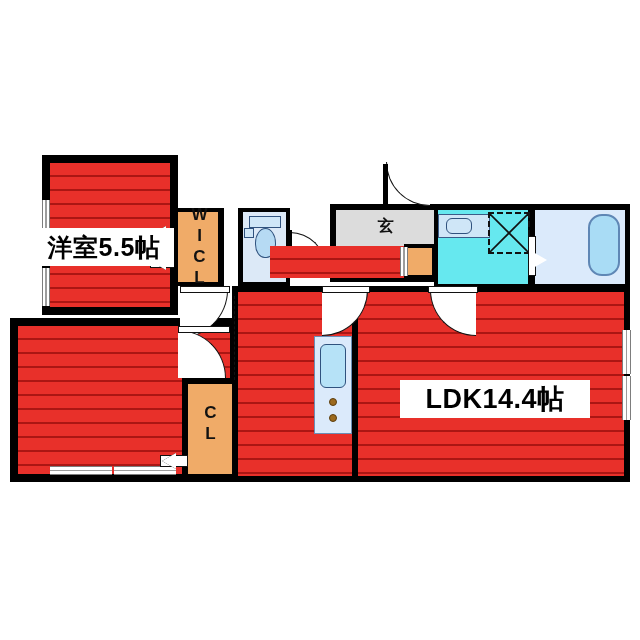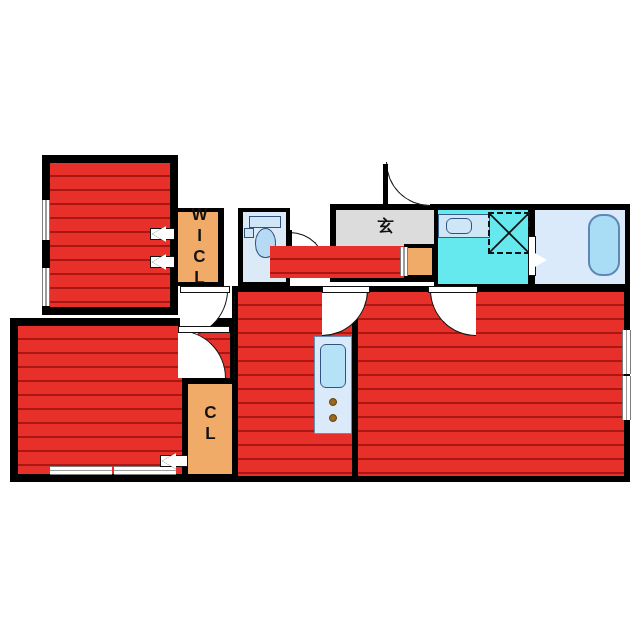--- a/index.html
+++ b/index.html
@@ -88,20 +88,21 @@
   <div class="ab tatami" style="left:50px;top:163px;width:120px;height:144px;"></div>
 
   <div class="ab win-v" style="left:42px;top:200px;width:8px;height:40px;"></div>
   <div class="ab win-v" style="left:42px;top:268px;width:8px;height:38px;"></div>
 
   <div class="ab leaf" style="left:150px;top:228px;width:28px;height:12px;"></div>
   <div class="ab tri tri-l" style="left:152px;top:226px;border-right-color:#ffffff;"></div>
   <div class="ab leaf" style="left:150px;top:256px;width:28px;height:12px;"></div>
   <div class="ab tri tri-l" style="left:152px;top:254px;"></div>
 
+  <div class="lab lab-room" style="left:30px;top:228px;width:148px;height:38px;">洋室5.5帖</div>
 
   <div class="ab wall" style="left:174px;top:208px;width:50px;height:78px;"></div>
   <div class="ab closet" style="left:178px;top:212px;width:40px;height:70px;"></div>
   <div class="lab-vert ab" style="left:189px;top:212px;width:20px;height:70px;display:flex;align-items:center;justify-content:center;">WICL</div>
 
   <div class="ab wall" style="left:238px;top:208px;width:52px;height:78px;"></div>
   <div class="ab toiletroom" style="left:243px;top:212px;width:43px;height:70px;"></div>
 
   <div class="ab wctank" style="left:249px;top:216px;width:32px;height:12px;"></div>
   <div class="ab wcbowl" style="left:255px;top:228px;width:21px;height:30px;"></div>
@@ -167,20 +168,21 @@
 
   <div class="ab dot-v" style="left:234px;top:296px;width:2px;height:84px;"></div>
 
   <div class="ab fx" style="left:314px;top:336px;width:38px;height:98px;background:#dbeafb;border-color:#6a8db5;"></div>
   <div class="ab sinkbowl" style="left:320px;top:344px;width:26px;height:44px;border-radius:6px;background:#b6e2f7;"></div>
   <div class="ab burner" style="left:329px;top:398px;width:8px;height:8px;"></div>
   <div class="ab burner" style="left:329px;top:414px;width:8px;height:8px;"></div>
 
   <div class="ab wall" style="left:352px;top:286px;width:278px;height:196px;"></div>
   <div class="ab tatami" style="left:358px;top:292px;width:266px;height:184px;"></div>
+  <div class="lab lab-ldk" style="left:400px;top:380px;width:190px;height:38px;">LDK14.4帖</div>
 
   <div class="ab win-v" style="left:622px;top:330px;width:9px;height:44px;"></div>
   <div class="ab win-v" style="left:622px;top:376px;width:9px;height:44px;"></div>
 
   <div class="ab arc arc-br" style="left:322px;top:290px;width:46px;height:46px;border-left:none;border-top:none;"></div>
   <div class="ab leaf" style="left:322px;top:286px;width:48px;height:7px;"></div>
   <div class="ab arc arc-bl" style="left:430px;top:290px;width:46px;height:46px;border-right:none;border-top:none;"></div>
   <div class="ab leaf" style="left:428px;top:286px;width:50px;height:7px;"></div>
 
 

